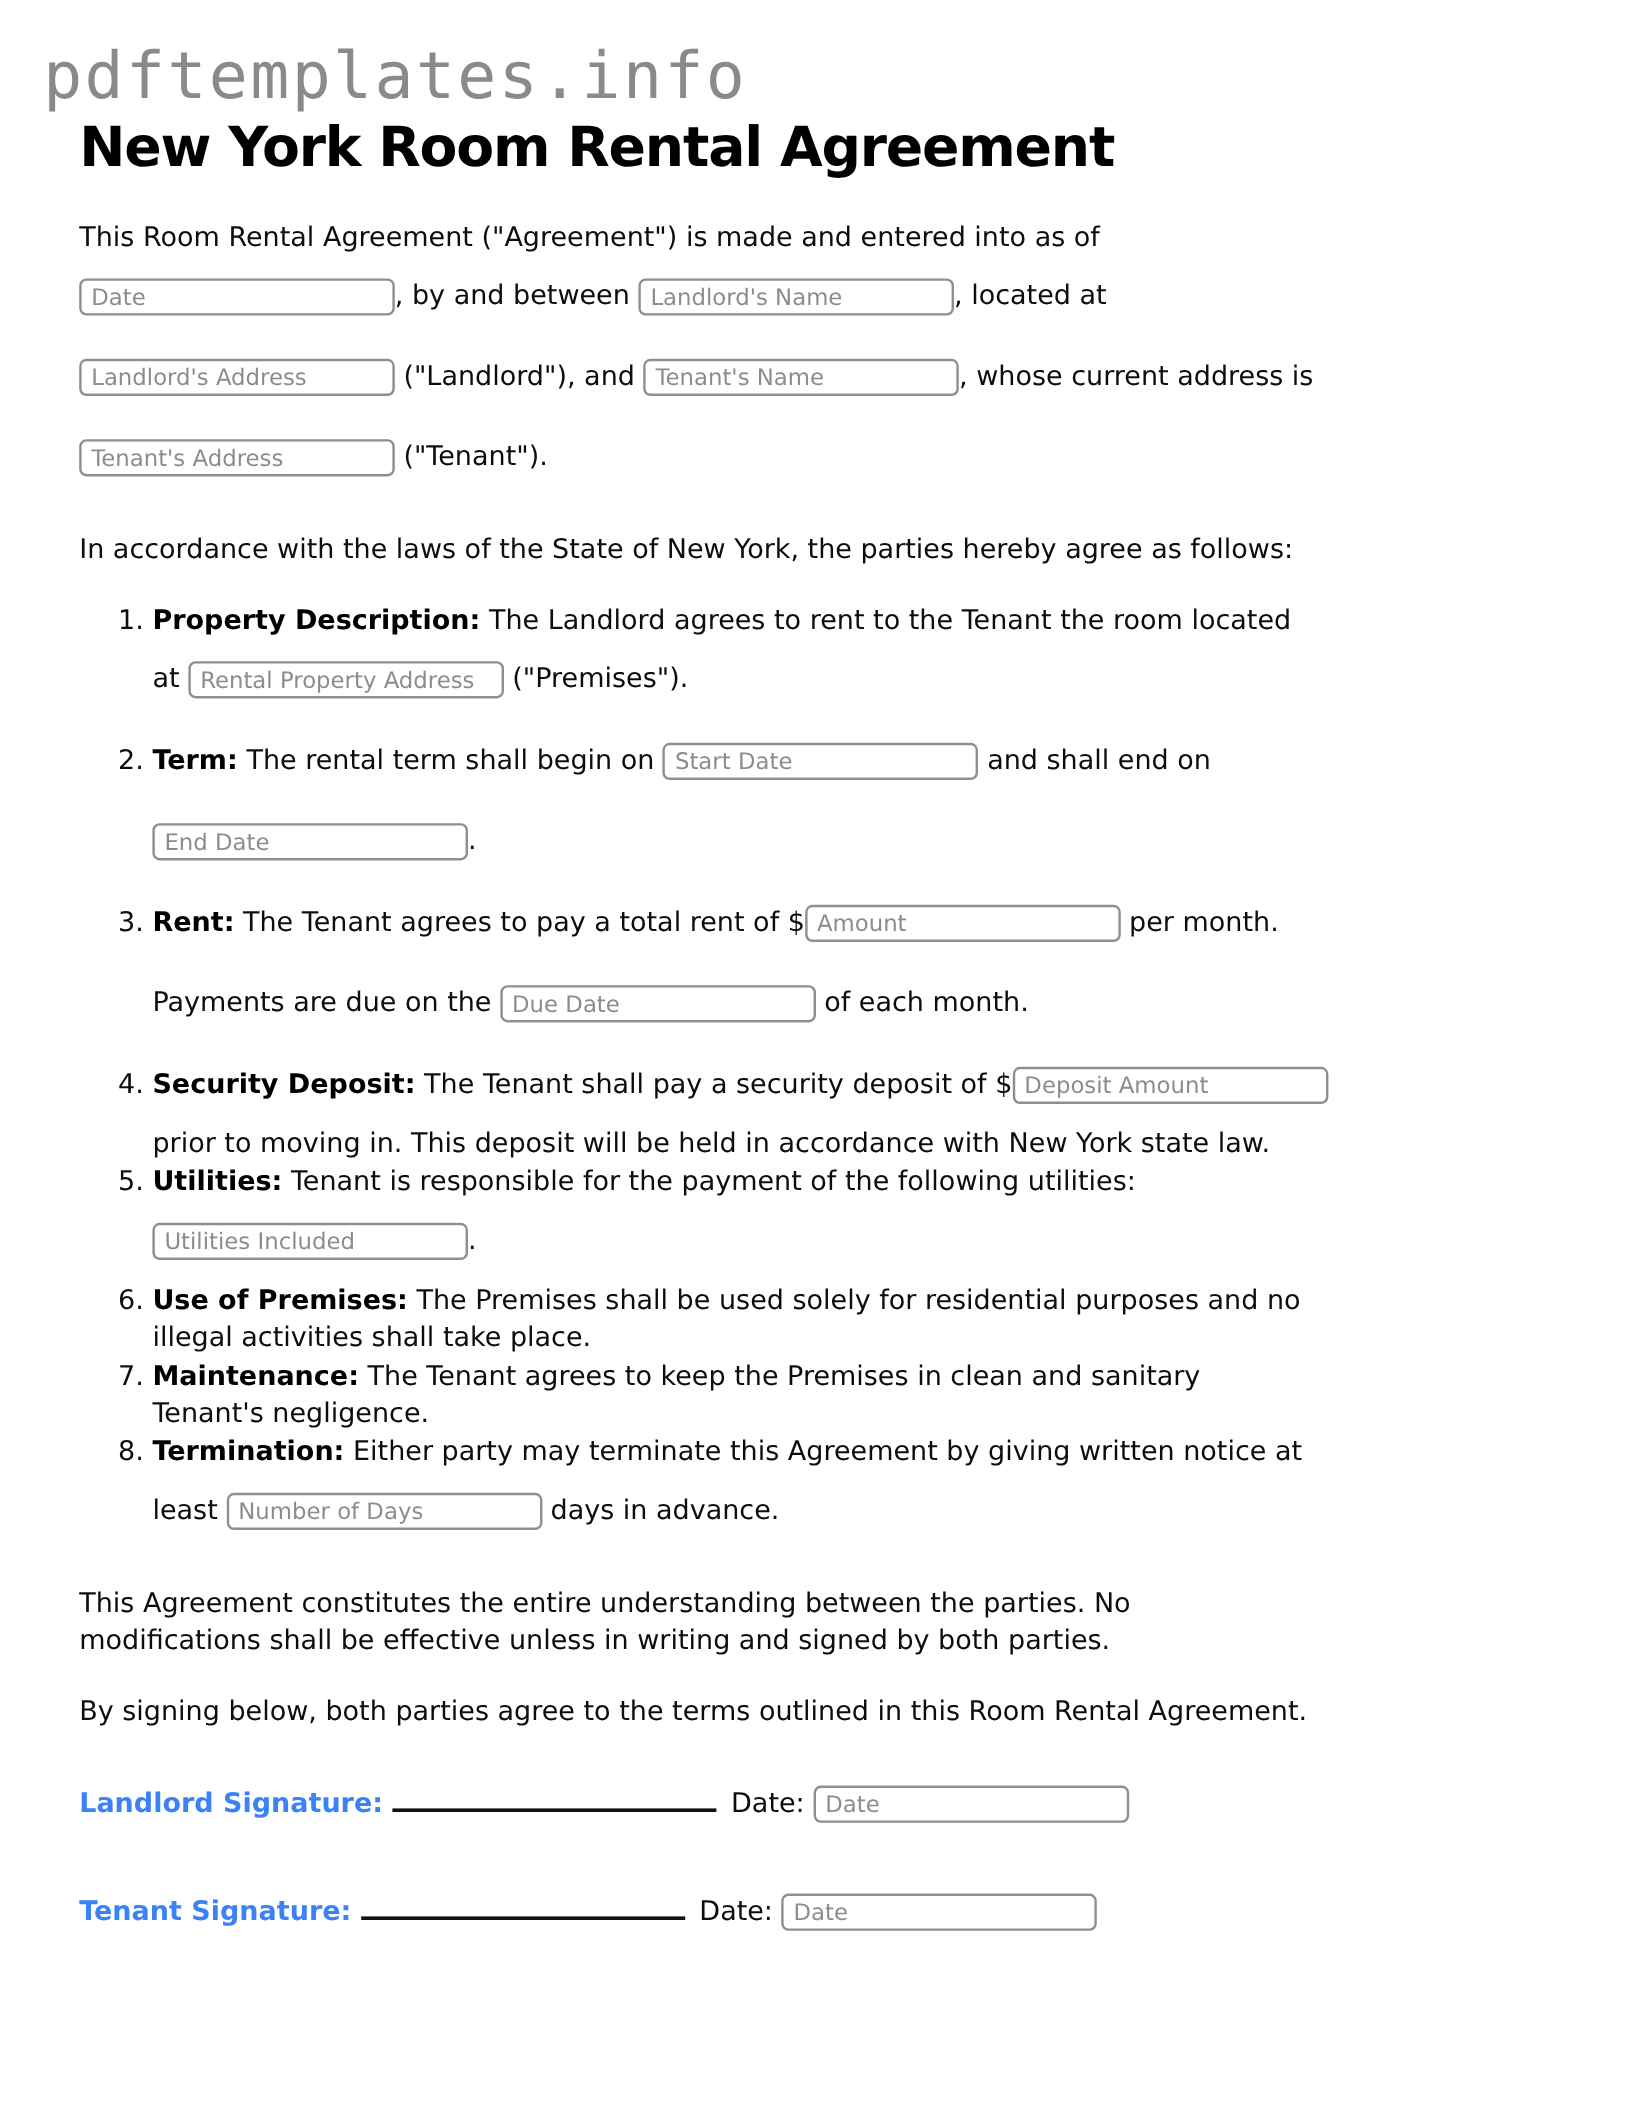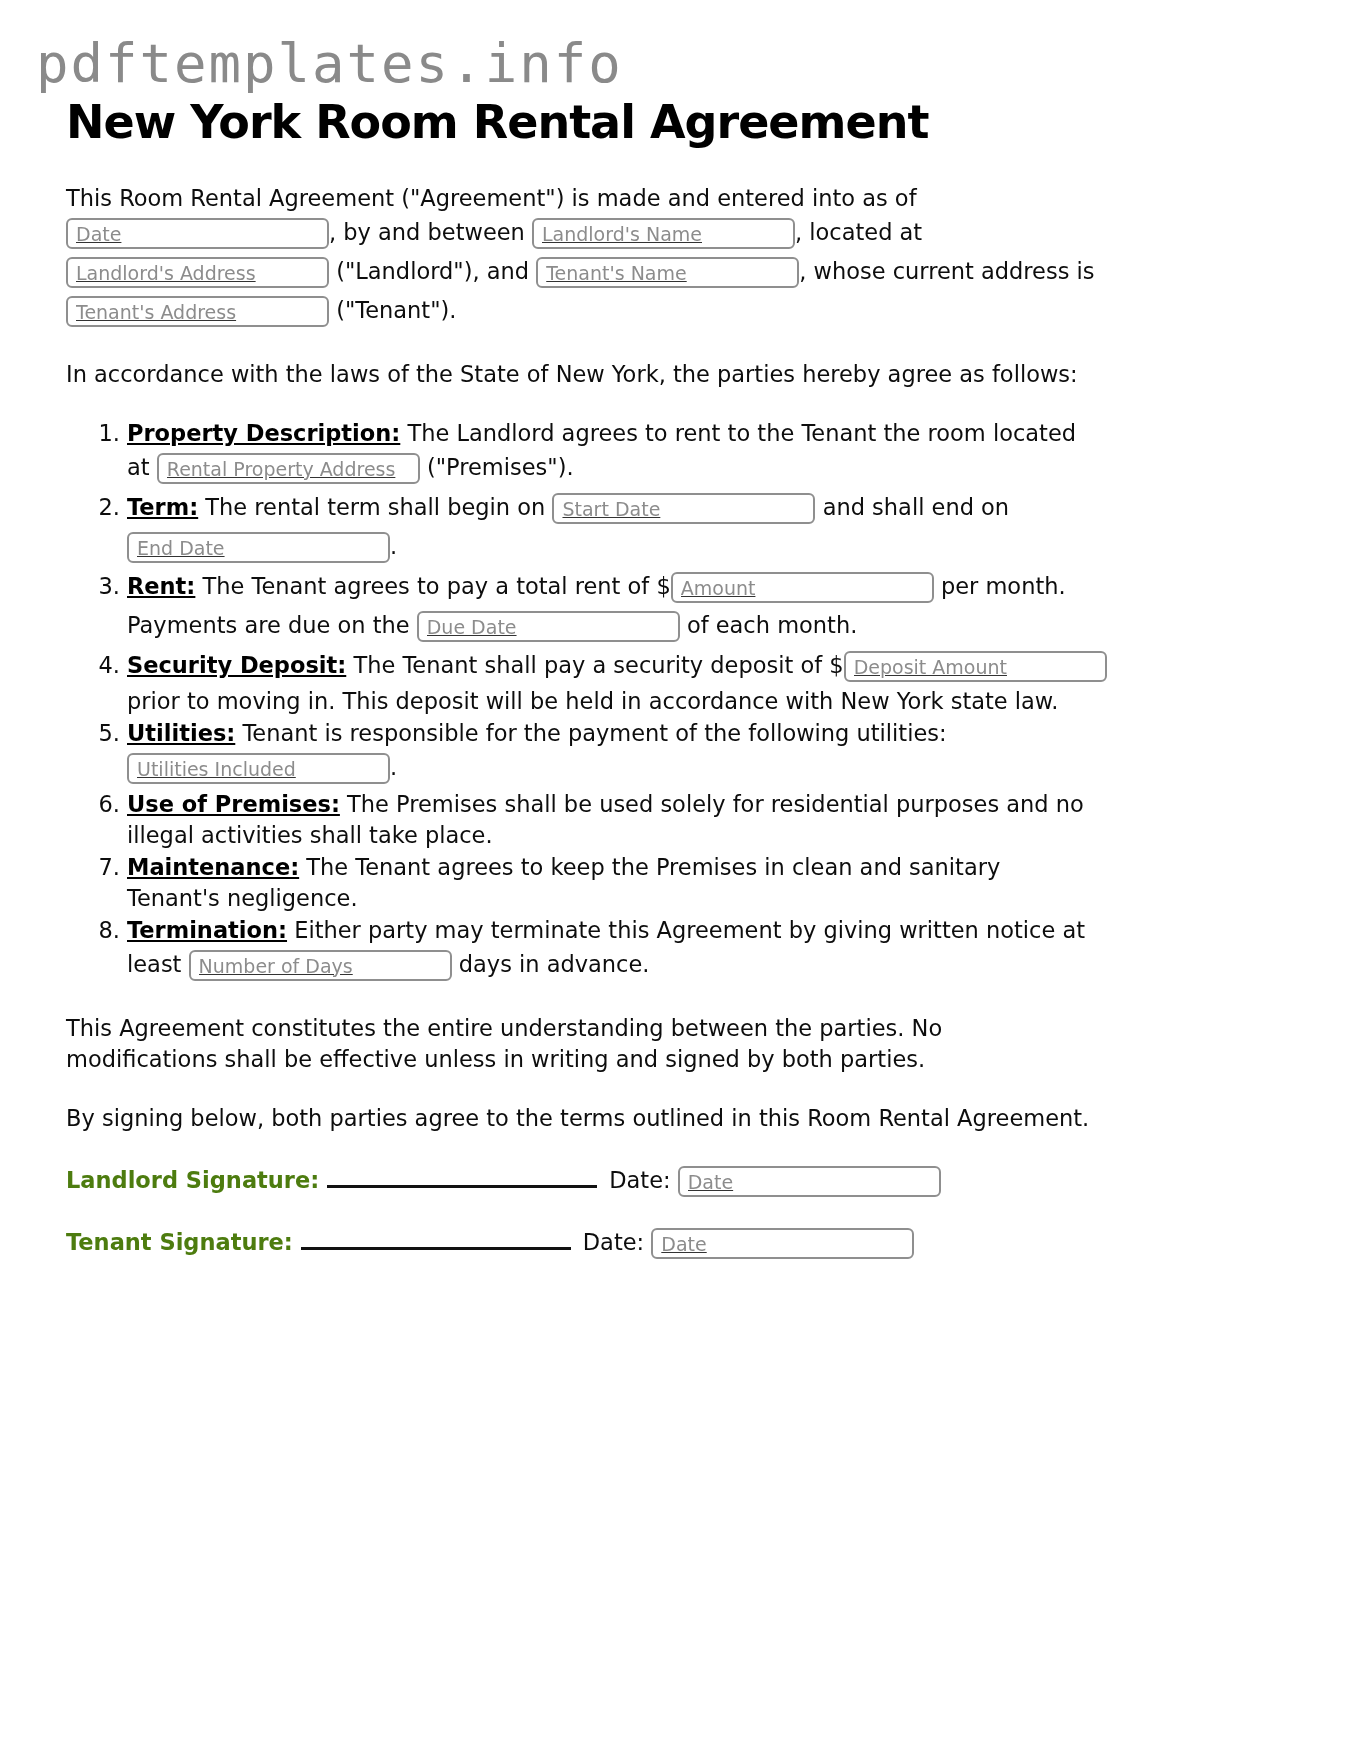--- a/index.html
+++ b/index.html
@@ -14,34 +14,34 @@
     font-size: 54px; line-height: 52px; color: #8a8a8a; letter-spacing: 2px;
   }
   h1.title {
     margin: 6px 0 36px 30px;
     font-size: 46px; line-height: 52px; letter-spacing: -1px;
     color: #000; font-weight: bold;
   }
   .content { margin-left: 30px; width: 1080px; }
   .para { margin: 0 0 30px 0; }
   .fline { margin: 2px 0; }
-  b { color: #000; text-decoration: underline; }
+  b { color: #000; }
   input.fld {
     box-sizing: border-box;
     width: 263px; height: 31px;
     border: 2px solid #8f8f8f; border-radius: 6px;
     background: #fff; padding: 0 8px;
     font-family: "DejaVu Sans", sans-serif; font-size: 19px; color: #333;
-    vertical-align: middle; margin: 3px 0; text-decoration: underline;
+    vertical-align: middle; margin: 17px 0;
   }
   input.fld::placeholder { color: #8c8c8c; opacity: 1; }
   ol.terms { margin: 0 0 30px 0; padding: 0 0 0 61px; }
   ol.terms li { margin: 0 0 3px 0; padding: 0; }
   .sig-row { margin: 0 0 25px 0; white-space: nowrap; }
-  .sig-label { font-weight: bold; color: #4d7c0f; }
+  .sig-label { font-weight: bold; color: #3b82f6; }
   .sigline {
     display: inline-block; width: 270px; height: 20px;
     border-bottom: 3px solid #111; margin: 0 12px 0 8px;
     vertical-align: baseline;
   }
 </style>
 </head>
 <body>
 
 <div class="page">

